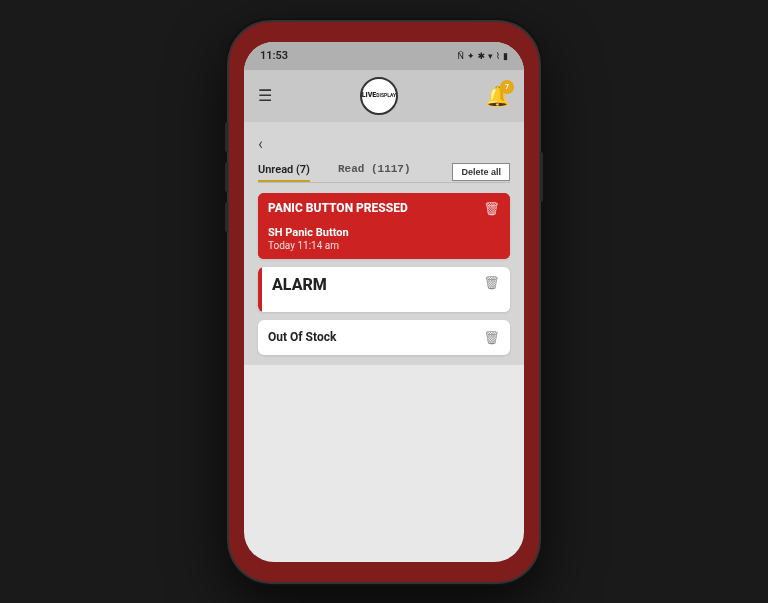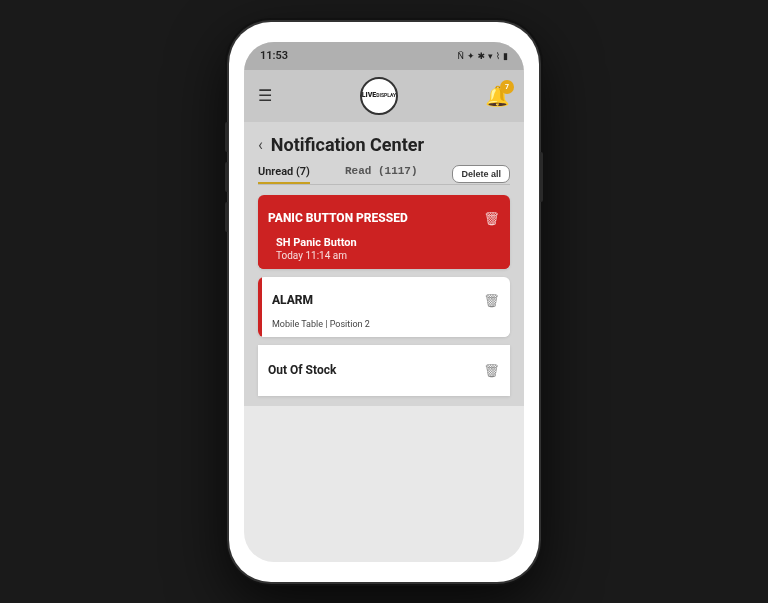--- a/index.html
+++ b/index.html
@@ -10,21 +10,21 @@
       align-items: center;
       width: 768px;
       height: 603px;
       font-family: -apple-system, BlinkMacSystemFont, 'Segoe UI', Roboto, sans-serif;
       overflow: hidden;
     }
 
     .phone-outer {
       width: 310px;
       height: 560px;
-      background: #ffffff;
+      background: #7f1d1d;
       border-radius: 42px;
       position: relative;
       box-shadow: 
         0 0 0 2px #333,
         0 0 0 4px #111,
         0 20px 60px rgba(0,0,0,0.8);
       display: flex;
       justify-content: center;
       align-items: center;
     }
@@ -170,21 +170,21 @@
       font-size: 18px;
       font-weight: 700;
       color: #222;
     }
 
     
     .tabs-row {
       padding: 10px 14px 0 14px;
       display: flex;
       align-items: center;
-      gap: 15px;
+      gap: 8px;
       background: #d5d5d5;
     }
     .tab-item {
       font-size: 11px;
       font-weight: 600;
       color: #333;
       padding-bottom: 6px;
       cursor: pointer;
       position: relative;
     }
@@ -202,21 +202,21 @@
     }
     .tab-read {
       margin-left: 20px;
       color: #555;
       font-family: Liberation Mono, monospace;
     }
     .tab-delete-btn {
       margin-left: auto;
       border: 1px solid #888;
       background: white;
-      border-radius: 7px;
+      border-radius: 0;
       padding: 3px 8px;
       font-size: 9px;
       font-weight: 600;
       color: #333;
       cursor: pointer;
     }
 
     .divider {
       height: 1px;
       background: #bbb;
@@ -243,31 +243,30 @@
     }
     .notif-card-panic .notif-header-row {
       background: #cc2222;
     }
 
     .notif-header-row {
       display: flex;
       align-items: flex-start;
       justify-content: space-between;
       padding: 8px 10px 6px 10px;
-      margin-top: 8px;
     }
 
     .notif-type-label {
       font-size: 12px;
       font-weight: 800;
       color: white;
       text-transform: uppercase;
     }
     .notif-type-label-dark {
-      font-size: 12px;
+      font-size: 16px;
       font-weight: 800;
       color: #222;
       text-transform: uppercase;
     }
 
     .trash-icon-white {
       font-size: 13px;
       color: rgba(255,255,255,0.8);
       cursor: pointer;
     }
@@ -277,21 +276,21 @@
       cursor: pointer;
     }
 
     .notif-body {
       padding: 4px 10px 8px 10px;
       background: white;
     }
 
     .notif-body-panic {
       background: #cc2222;
-      padding: 4px 10px 8px 18px;
+      padding: 4px 10px 8px 10px;
     }
 
     .notif-detail-name {
       font-size: 11px;
       font-weight: 700;
       color: white;
     }
     .notif-detail-time {
       font-size: 10px;
       color: rgba(255,255,255,0.85);
@@ -325,27 +324,27 @@
     .notif-card-alarm {
       border-radius: 6px;
       overflow: hidden;
     }
     .alarm-inner {
       display: flex;
     }
 
     .out-of-stock-card {
       background: white;
-      border-radius: 0;
+      border-radius: 6px;
       overflow: hidden;
       box-shadow: 0 1px 3px rgba(0,0,0,0.1);
       display: flex;
       align-items: center;
       justify-content: space-between;
-      padding: 18px 10px;
+      padding: 10px 10px;
     }
     .oos-label {
       font-size: 12px;
       font-weight: 700;
       color: #222;
     }
   </style>
 </head>
 <body>
 
@@ -373,21 +372,20 @@
       <div class="bell-wrapper">
         <span class="bell-icon">🔔</span>
         <span class="bell-badge">7</span>
       </div>
     </div>
 
     <div class="main-content">
 
       <div class="nc-header">
         <span class="back-arrow">‹</span>
-        <span class="nc-title">Notification Center</span>
       </div>
 
       <div class="tabs-row">
         <span class="tab-item active">Unread (7)</span>
         <span class="tab-item tab-read">Read (1117)</span>
         <button class="tab-delete-btn">Delete all</button>
       </div>
 
       <div class="divider"></div>
 
@@ -406,21 +404,20 @@
 
         <div class="notif-card notif-card-alarm">
           <div class="alarm-inner">
             <div class="red-left-bar"></div>
             <div class="notif-right-content">
               <div class="notif-header-row">
                 <span class="notif-type-label-dark">ALARM</span>
                 <span class="trash-icon-dark">🗑</span>
               </div>
               <div class="notif-body">
-                <div class="notif-detail-sub">Mobile Table | Position 2</div>
               </div>
             </div>
           </div>
         </div>
 
         <div class="out-of-stock-card">
           <span class="oos-label">Out Of Stock</span>
           <span class="trash-icon-dark">🗑</span>
         </div>
 

